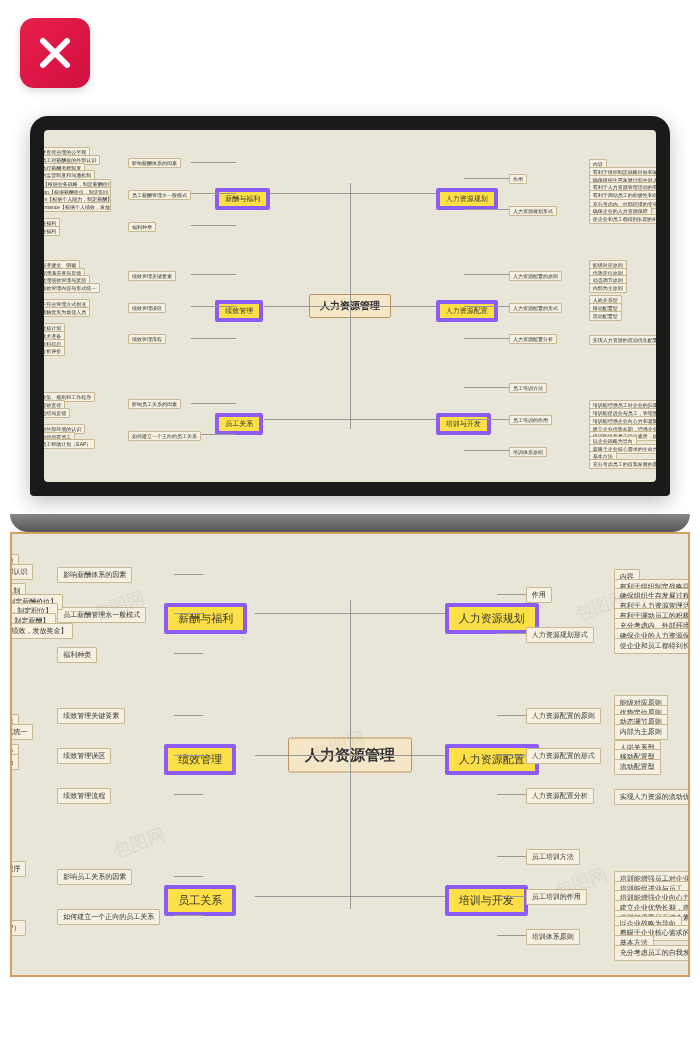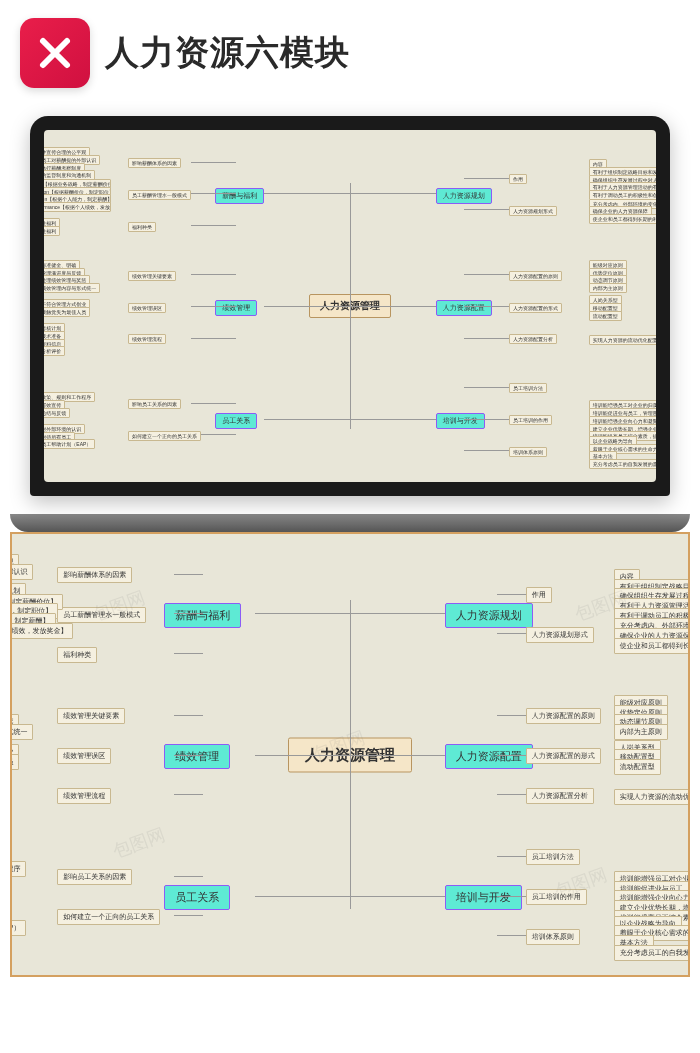--- a/index.html
+++ b/index.html
@@ -8,41 +8,40 @@
 .logo{width:70px;height:70px;background:linear-gradient(135deg,#e91e4a,#d01040);border-radius:14px;display:flex;align-items:center;justify-content:center;position:relative;box-shadow:0 3px 8px rgba(0,0,0,0.15)}
 .logo svg{width:40px;height:40px}
 .title-block{flex:1}
 .title{font-size:34px;font-weight:700;color:#2a2a2a;letter-spacing:1px}
 .subtitle{font-size:14px;color:#666;margin-top:4px;letter-spacing:0.5px}
 .laptop{margin:10px auto 20px;width:640px;height:380px;background:#1a1a1a;border-radius:18px 18px 4px 4px;padding:14px;position:relative;box-shadow:0 6px 20px rgba(0,0,0,0.25)}
 .screen{width:100%;height:100%;background:#e8e6d8;border-radius:4px;position:relative;overflow:hidden}
 .laptop-base{width:680px;height:18px;background:linear-gradient(#888,#555);margin:-2px auto 0;border-radius:0 0 20px 20px}
 .mindmap{position:absolute;inset:0;font-size:6px;color:#333}
 .center-node{position:absolute;left:50%;top:50%;transform:translate(-50%,-50%);background:#f5e6c8;border:1px solid #b89560;padding:4px 10px;font-size:10px;font-weight:600;border-radius:2px}
-.branch{position:absolute;background:#5eead4;border:1px solid #8b5cf6;padding:2px 6px;font-size:7px;border-radius:2px;white-space:nowrap}
+.branch{position:absolute;background:#fde047;border:4px solid #8b5cf6;padding:2px 6px;font-size:7px;border-radius:2px;white-space:nowrap}
 .leaf{position:absolute;background:#f5f0e0;border:1px solid #c8b890;padding:1px 3px;font-size:5px;border-radius:1px;white-space:nowrap}
 .preview{margin:0 auto;width:680px;height:445px;background:#e8e6d8;border:2px solid #d4a060;position:relative;overflow:hidden}
 .preview .center-node{font-size:15px;padding:7px 16px}
 .preview .branch{font-size:11px;padding:4px 10px}
 .preview .leaf{font-size:7px;padding:2px 5px}
 .wm{position:absolute;color:rgba(120,120,120,0.12);font-size:18px;transform:rotate(-20deg);pointer-events:none}
 .line{position:absolute;background:#999;height:1px}
 .vline{position:absolute;background:#999;width:1px}
 </style>
 </head>
 <body>
 
 <div class="header">
   <div class="logo">
     <svg viewBox="0 0 40 40">
         <path d="M8 8 L32 32 M32 8 L8 32" stroke="#fff" stroke-width="6" stroke-linecap="round" fill="none"></path>
       </svg>
   </div>
   <div class="title-block">
-    <div class="title">人力资源六模块</div>
   </div>
 </div>
 
 <div class="laptop">
   <div class="screen">
     <div class="mindmap" id="mm1">
         <div class="center-node">人力资源管理</div>
         <div class="vline" style="left: 306px; top: 52.8px; height: 246.4px;"></div>
         <div class="line" style="left: 220.32px; top: 63.36px; width: 85.68px;"></div>
         <div class="branch" style="left: 171.32px; top: 57.76px;">薪酬与福利</div>

